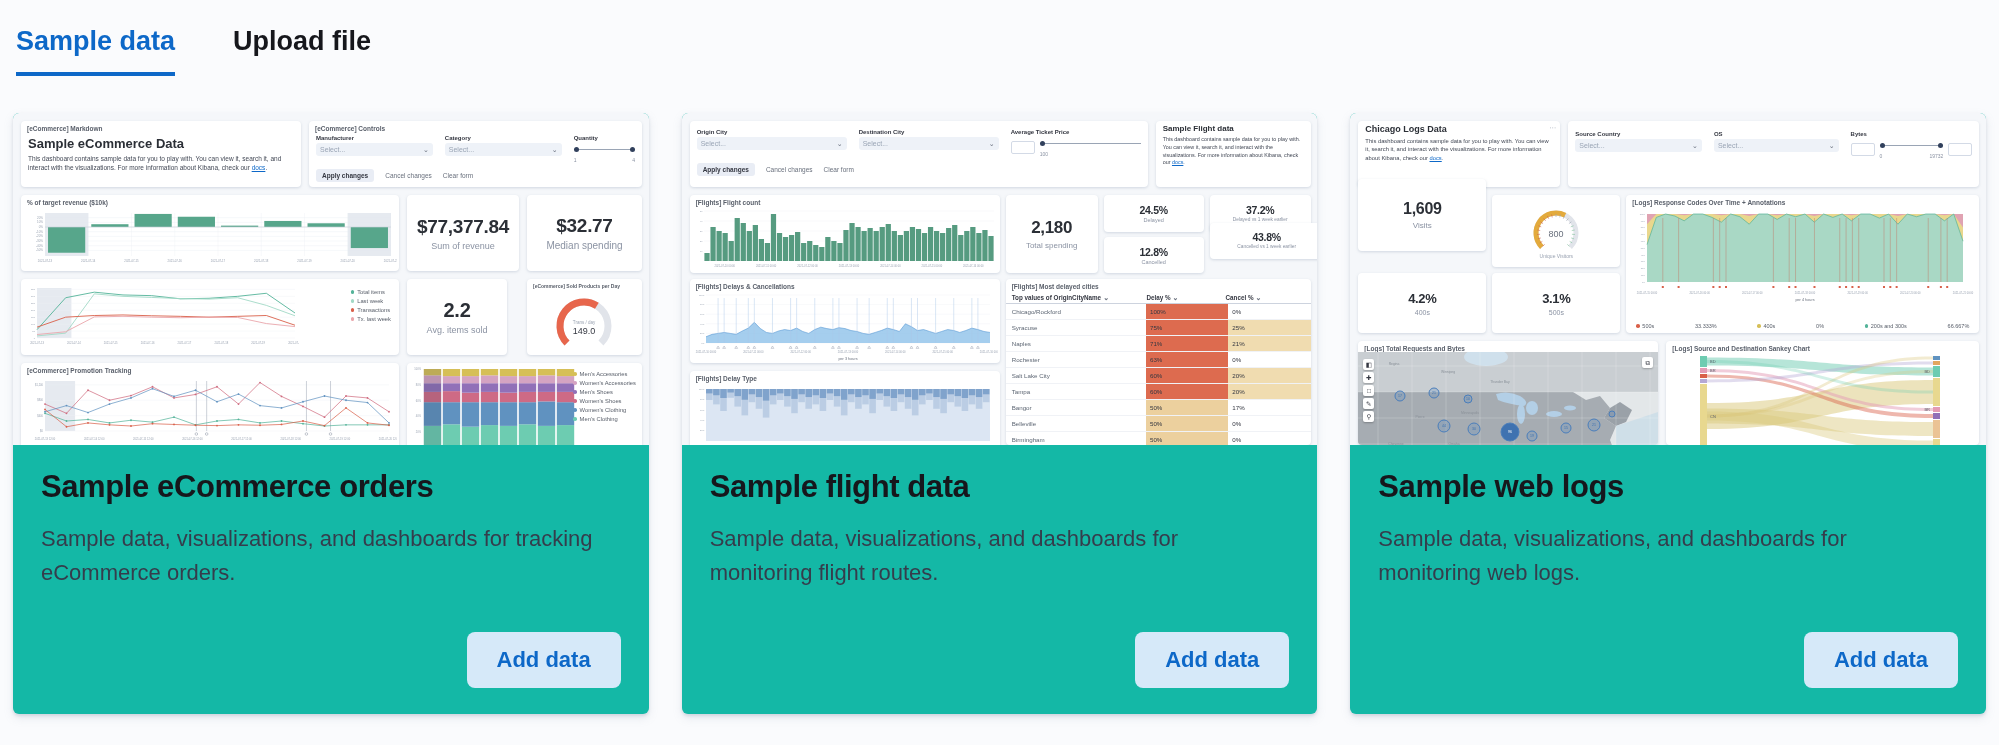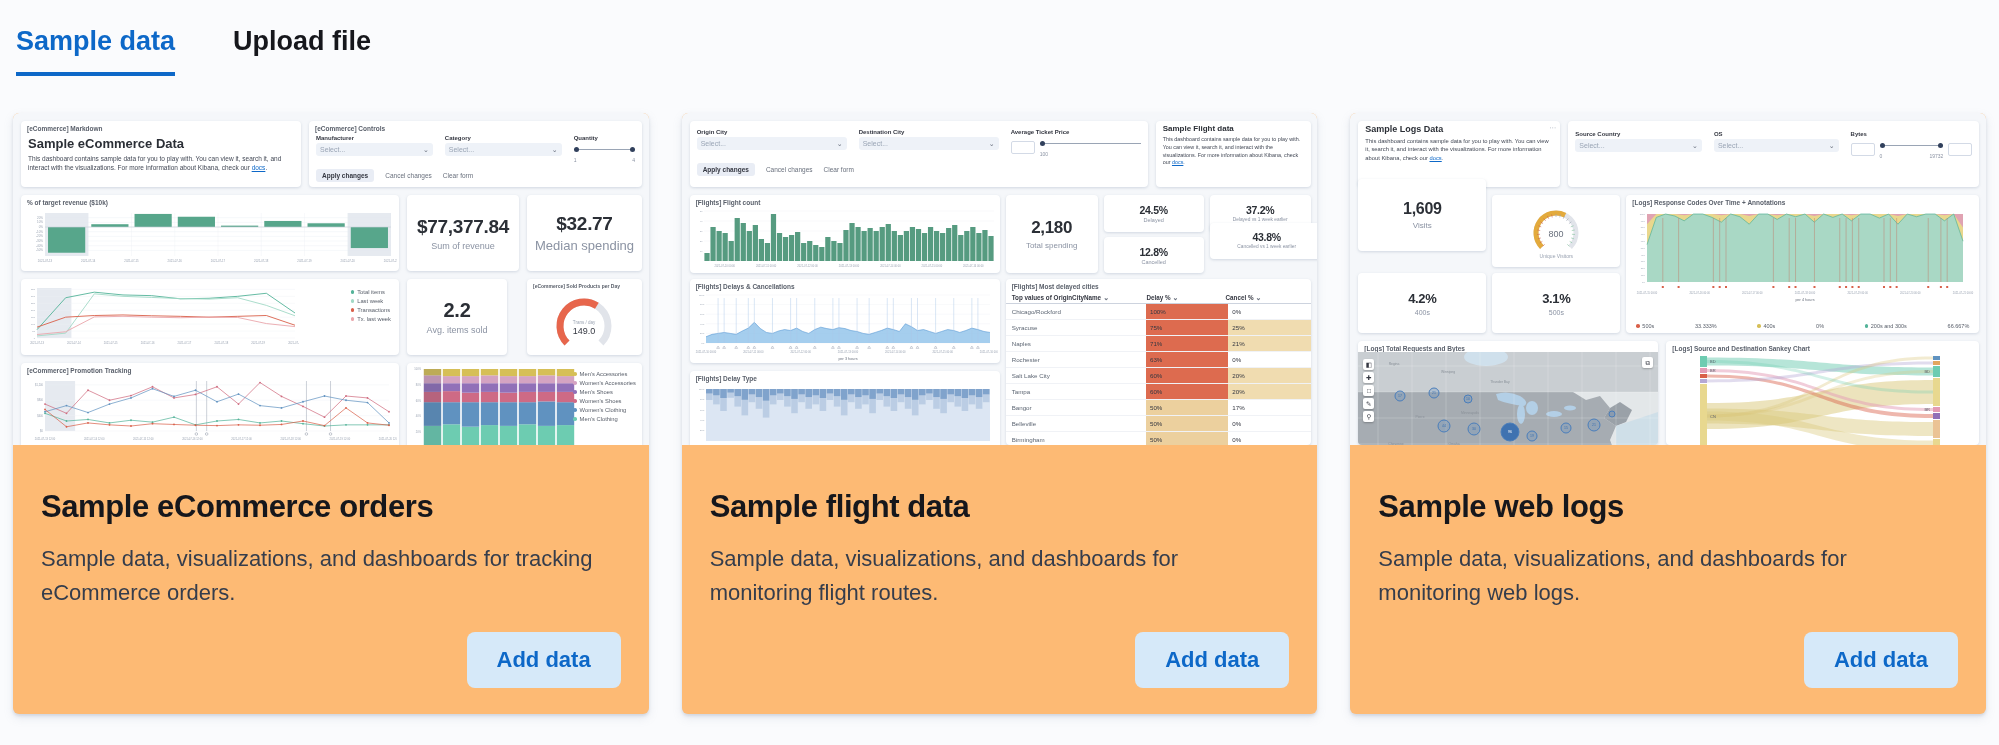--- a/index.html
+++ b/index.html
@@ -2,21 +2,21 @@
 <html><head>
 <meta charset="utf-8">
 <style>
   * { margin:0; padding:0; box-sizing:border-box; }
   html,body { width:1999px; height:745px; overflow:hidden; background:#fafbfd;
     font-family:"Liberation Sans", sans-serif; -webkit-font-smoothing:antialiased; }
   .tabs { display:flex; gap:58px; padding:26px 0 0 16px; }
   .tab { font-size:27px; font-weight:700; color:#16171c; padding-bottom:15px; cursor:pointer; border-bottom:4px solid transparent; }
   .tab.active { color:#0d68c8; border-bottom-color:#0d68c8; }
   .cards { display:flex; gap:33px; margin:37px 13px 0; }
-  .card { width:637px; height:601px; background:#fdba74; border-radius:6px; overflow:hidden;
+  .card { width:637px; height:601px; background:#14b8a6; border-radius:6px; overflow:hidden;
     box-shadow:0 2px 3px rgba(140,152,170,.25), 0 4px 10px rgba(140,152,170,.18); display:flex; flex-direction:column; }
   .preview { position:relative; height:332px; background:#f5f7fa; overflow:hidden; flex:none; }
   .panel { position:absolute; background:#fff; border-radius:4px; box-shadow:0 1px 3px rgba(120,135,160,.28); overflow:hidden; }
   .ptitle { font-size:6.5px; font-weight:700; color:#5a606b; padding:4px 6px 1px; white-space:nowrap; }
   .md-head { font-size:13px; font-weight:700; color:#2b2f36; padding:3px 7px 2px; }
   .md-body { font-size:6.5px; color:#424855; line-height:1.45; padding:1px 7px; }
   .md-link { color:#0d68c8; text-decoration:underline; }
   .chart { position:absolute; }
   .stat { display:flex; flex-direction:column; align-items:center; justify-content:center; text-align:center; }
   .stat-value { font-weight:700; color:#2b2f36; letter-spacing:-0.3px; }
@@ -45,21 +45,21 @@
   .trow .c0 { padding:4px 0 4px 6px; color:#5d6673; }
   .trow .cv { padding:4px 0 4px 4px; color:#343741; }
   .rlegend { position:absolute; display:flex; justify-content:space-between; align-items:center; font-size:5.5px; color:#5a606b; }
   .rl-item { display:flex; align-items:center; gap:2.5px; }
   .rl-dot { width:3.5px; height:3.5px; border-radius:50%; }
   .map-tools { position:absolute; display:flex; flex-direction:column; gap:2px; }
   .map-btn { width:11px; height:11px; background:#fff; border-radius:2px; box-shadow:0 1px 2px rgba(0,0,0,.25);
     font-size:6.5px; color:#343741; display:flex; align-items:center; justify-content:center; }
   .gauge-label { font-size:5px; color:#9aa3b2; text-align:center; margin-top:-6px; }
   .card-body { padding:14px 28px 26px; display:flex; flex-direction:column; flex:1; }
-  .card-title { font-size:31px; font-weight:800; color:#16171c; letter-spacing:-0.4px; margin-top:30px; }
+  .card-title { font-size:31px; font-weight:800; color:#16171c; letter-spacing:-0.4px; margin-top:10px; }
   .card-desc { font-size:22px; color:#353d4c; line-height:1.55; margin-top:17px; max-width:565px; }
   .card-actions { margin-top:auto; display:flex; justify-content:flex-end; }
   .add-btn { background:#d6e9f9; color:#0d68c8; font-weight:700; font-size:22px; padding:15px 30px;
     border:none; border-radius:8px; cursor:pointer; font-family:"Liberation Sans", sans-serif; }
   .panel-menu { position:absolute; top:3px; right:4px; font-size:7px; color:#9aa3b2; }
 </style>
 </head>
 <body>
 
 <div class="tabs">
@@ -159,21 +159,21 @@
             <text x="324.75" y="54" font-size="2.8" fill="#9aa3b2" text-anchor="middle" style="font-family: &quot;Liberation Sans&quot;, sans-serif;">2021-07-20</text>
             <text x="368" y="54" font-size="2.8" fill="#9aa3b2" text-anchor="middle" style="font-family: &quot;Liberation Sans&quot;, sans-serif;">2021-07-21</text>
           </svg>
       </div>
       <div class="panel stat" style="left:394px;top:82px;width:112px;height:76px">
         <div class="stat-value" style="font-size:19px">$77,377.84</div>
         <div class="stat-label" style="font-size:9px">Sum of revenue</div>
       </div>
       <div class="panel stat" style="left:514px;top:82px;width:115px;height:76px">
         <div class="stat-value" style="font-size:19px">$32.77</div>
-        <div class="stat-label" style="font-size:13px">Median spending</div>
+        <div class="stat-label" style="font-size:10px">Median spending</div>
       </div>
       <div class="panel" style="left:8px;top:166px;width:378px;height:76px">
         <svg class="chart" viewBox="0 0 276 70" style="left:2px;top:3px;width:276px;height:70px">
             <rect x="14" y="6" width="34.4" height="50" fill="#e2e6ed" opacity="0.85"></rect>
             <line x1="14" y1="7.388888888888889" x2="272" y2="7.388888888888889" stroke="#edf0f4" stroke-width="0.4" opacity="1"></line>
             <text x="12" y="8.38888888888889" font-size="2.4" fill="#9aa3b2" text-anchor="end" style="font-family: &quot;Liberation Sans&quot;, sans-serif;">350</text>
             <line x1="14" y1="14.333333333333334" x2="272" y2="14.333333333333334" stroke="#edf0f4" stroke-width="0.4" opacity="1"></line>
             <text x="12" y="15.333333333333334" font-size="2.4" fill="#9aa3b2" text-anchor="end" style="font-family: &quot;Liberation Sans&quot;, sans-serif;">300</text>
             <line x1="14" y1="21.27777777777778" x2="272" y2="21.27777777777778" stroke="#edf0f4" stroke-width="0.4" opacity="1"></line>
             <text x="12" y="22.27777777777778" font-size="2.4" fill="#9aa3b2" text-anchor="end" style="font-family: &quot;Liberation Sans&quot;, sans-serif;">250</text>
@@ -795,21 +795,21 @@
       <div class="card-actions">
         <button class="add-btn">Add data</button>
       </div>
     </div>
   </div>
 
   <div class="card">
     <div class="preview">
       <div class="panel" style="left:8px;top:8px;width:202px;height:66px">
         <div class="panel-menu">⋯</div>
-        <div class="md-head" style="font-size:9px">Sample Logs Data</div>
+        <div class="md-head" style="font-size:9px">Chicago Logs Data</div>
         <div class="md-body" style="font-size:5.8px"><span>This dashboard contains sample data for you to play with. You can view it, search it, and interact with the visualizations. For more information about Kibana, check our </span><span class="md-link">docs</span><span>.</span></div>
       </div>
       <div class="panel" style="left:218px;top:8px;width:411px;height:66px">
         <div class="ctl-row" style="padding-top:10px">
           <div style="width:130px">
             <div class="ctl-label">Source Country</div>
             <div class="select">
                 <span>Select...</span>
                 <span class="chev">⌄</span>
               </div>

